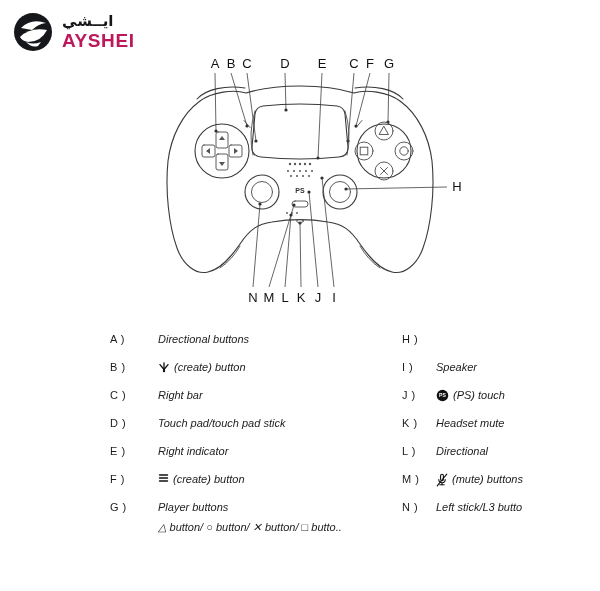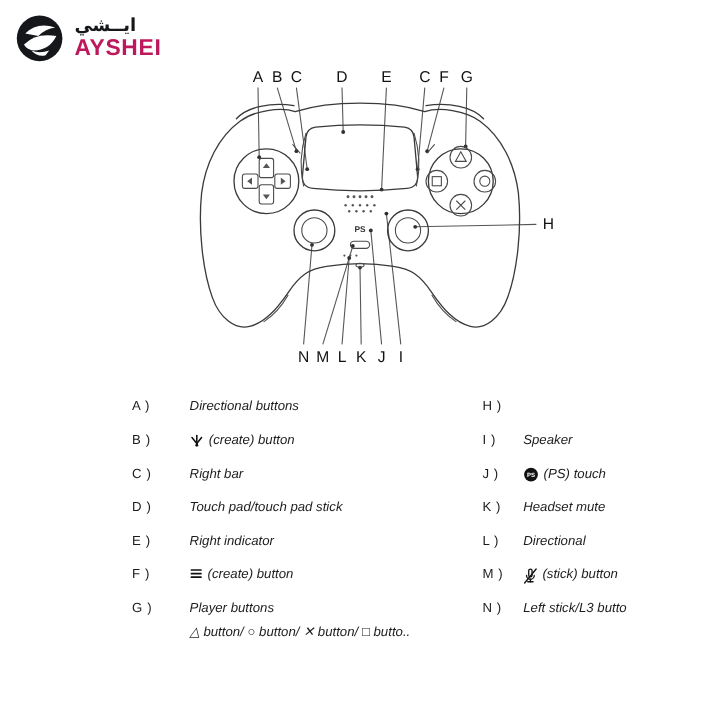--- a/index.html
+++ b/index.html
@@ -300,21 +300,21 @@
           <svg width="12" height="14" viewBox="0 0 12 14">
             <g stroke="#111" stroke-width="1.1" fill="none" stroke-linecap="round">
               <rect x="4.6" y="1.2" width="2.8" height="6.5" rx="1.4"></rect>
               <path d="M2.8,6.5 a3.2,3.2 0 0 0 6.4,0"></path>
               <line x1="6" y1="9.7" x2="6" y2="11.8"></line>
               <line x1="3.8" y1="11.8" x2="8.2" y2="11.8"></line>
               <line x1="1.2" y1="12.8" x2="10.8" y2="1.2"></line>
             </g>
           </svg>
         </span>
-        <span class="txt">(stick) button</span>
+        <span class="txt">(mute) buttons</span>
       </div>
       <div class="row">
         <span class="key">N )</span>
         <span class="txt">Left stick/L3 butto</span>
       </div>
     </div>
 
   </div>
 </div>
 

